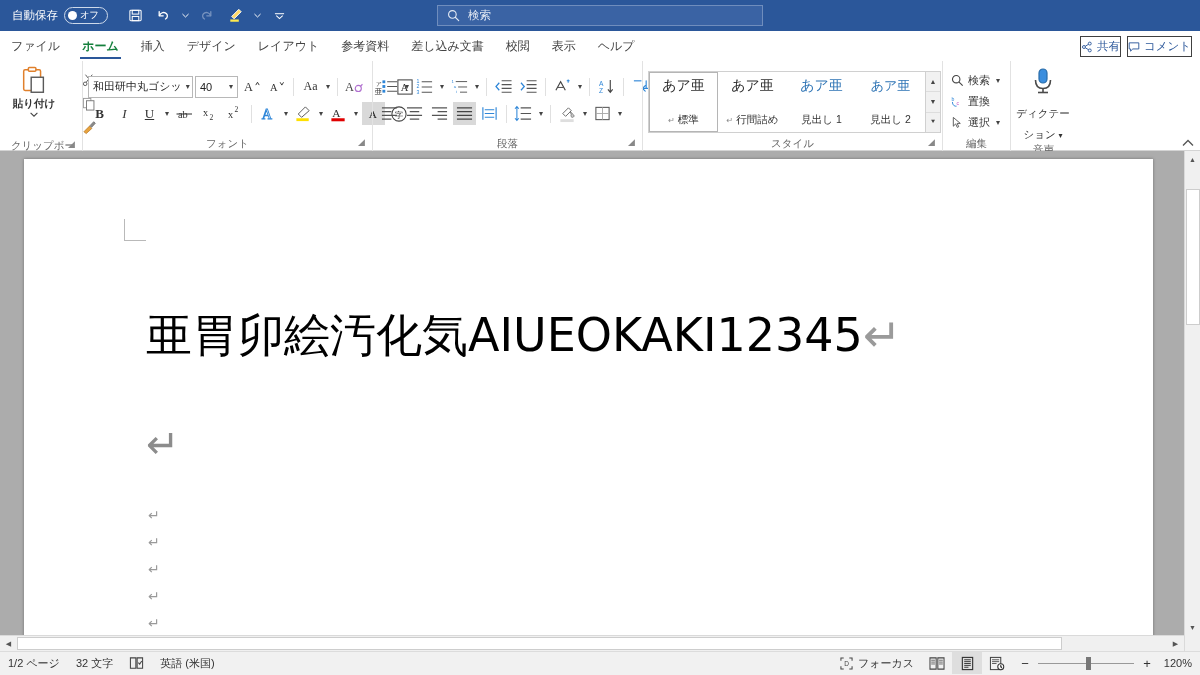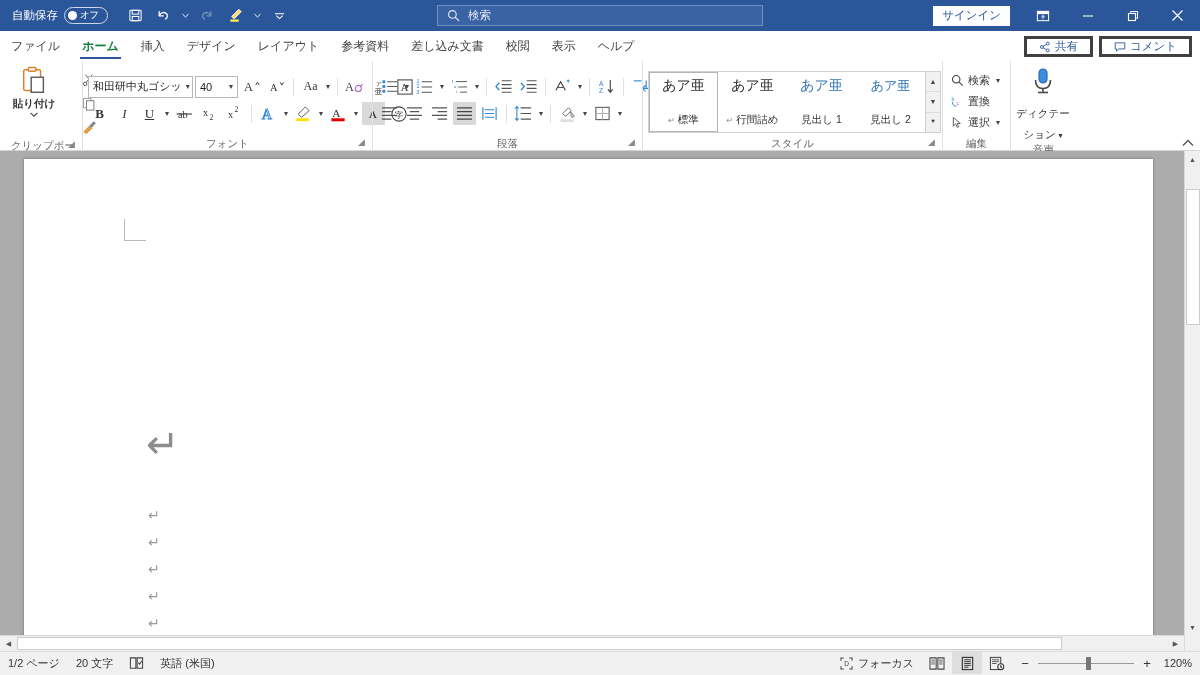--- a/index.html
+++ b/index.html
@@ -63,22 +63,22 @@
   .tab {
     font-size: 12px; color: #444; padding: 0 11px; height: 28px;
     display: flex; align-items: center; position: relative; white-space: nowrap;
   }
   .tab.active { color: #15803d; font-weight: bold; }
   .tab.active::after {
     content: ""; position: absolute; left: 9px; right: 9px; bottom: 1px; height: 2.5px; background: #2b579a;
   }
   .tab-right { position: absolute; right: 8px; bottom: 3px; display: flex; gap: 6px; align-items: center; }
   .ghost-btn {
-    border: 3px solid #404040; background: #fff; color: #2b579a; font-size: 11.5px;
-    height: 21px; display: flex; align-items: center; gap: 4px; padding: 0 12px;
+    border: 1px solid #404040; background: #fff; color: #2b579a; font-size: 11.5px;
+    height: 21px; display: flex; align-items: center; gap: 4px; padding: 0 0;
   }
 
   
   .ribbon {
     flex: 0 0 90px; height: 90px; background: #fff; border-bottom: 1px solid #d4d4d4;
     display: flex; position: relative; padding-left: 4px;
   }
   .rgroup { display: flex; flex-direction: column; position: relative; padding: 3px 5px 0 5px; height: 90px; }
   .rgroup + .rgroup { border-left: 1px solid #e2e2e2; }
   .rgroup-body { flex: 1; display: flex; align-items: center; }
@@ -267,46 +267,20 @@
     <div class="searchbox">
       <span>
         <svg width="13" height="13" viewBox="0 0 14 14">
             <circle cx="5.8" cy="5.8" r="4.1" fill="none" stroke="#e4eaf4" stroke-width="1.2"></circle>
             <path d="M8.9 8.9 L12.6 12.6" stroke="#e4eaf4" stroke-width="1.2" stroke-linecap="round"></path>
           </svg>
       </span>
       <span>検索</span>
     </div>
 
-    <div class="title-right">
-      <div class="signin">サインイン</div>
-      <div class="win-btn">
-        <svg width="14" height="14" viewBox="0 0 15 15">
-            <rect x="1.5" y="2.5" width="12" height="10" fill="none" stroke="#fff" stroke-width="1.1"></rect>
-            <rect x="1.5" y="2.5" width="12" height="3" fill="#fff"></rect>
-            <path d="M7.5 11 L7.5 7 M5.6 8.8 L7.5 6.9 L9.4 8.8" stroke="#fff" stroke-width="1" fill="none"></path>
-          </svg>
-      </div>
-      <div class="win-btn">
-        <svg width="12" height="12" viewBox="0 0 12 12">
-            <path d="M1 6 L11 6" stroke="#fff" stroke-width="1.1"></path>
-          </svg>
-      </div>
-      <div class="win-btn">
-        <svg width="12" height="12" viewBox="0 0 12 12">
-            <rect x="1.5" y="3.5" width="7" height="7" fill="none" stroke="#fff" stroke-width="1.1"></rect>
-            <path d="M3.8 3.3 L3.8 1.5 L10.5 1.5 L10.5 8.2 L8.7 8.2" fill="none" stroke="#fff" stroke-width="1.1"></path>
-          </svg>
-      </div>
-      <div class="win-btn close">
-        <svg width="13" height="13" viewBox="0 0 13 13">
-            <path d="M1.5 1.5 L11.5 11.5 M11.5 1.5 L1.5 11.5" stroke="#fff" stroke-width="1.2"></path>
-          </svg>
-      </div>
-    </div>
   </div>
 
   <div class="tabstrip">
     <div class="tab">ファイル</div>
     <div class="tab active">ホーム</div>
     <div class="tab">挿入</div>
     <div class="tab">デザイン</div>
     <div class="tab">レイアウト</div>
     <div class="tab">参考資料</div>
     <div class="tab">差し込み文書</div>
@@ -732,20 +706,23 @@
         </svg>
     </div>
   </div>
 
   <div class="docarea">
     <div class="doc-scrollregion">
       <div class="page">
         <div class="margin-corner"></div>
 
 
+        <div class="line line2">
+          <span>亜胃卯絵汚化気AIUEOKAKI12345</span><span class="pilcrow">↵</span>
+        </div>
 
         <div class="pilcrow-big">↵</div>
 
         <div class="pilcrow-sm" style="top:348px">↵</div>
         <div class="pilcrow-sm" style="top:375px">↵</div>
         <div class="pilcrow-sm" style="top:402px">↵</div>
         <div class="pilcrow-sm" style="top:429px">↵</div>
         <div class="pilcrow-sm" style="top:456px">↵</div>
       </div>
 
@@ -763,21 +740,21 @@
       <div class="vtrack">
         <div class="vthumb"></div>
       </div>
       <div class="vbtn">▼</div>
       <div class="vbtn" style="height:16px"></div>
     </div>
   </div>
 
   <div class="statusbar">
     <div class="sb-item">1/2 ページ</div>
-    <div class="sb-item">20 文字</div>
+    <div class="sb-item">32 文字</div>
     <div class="sb-item">
       <span>
         <svg width="15" height="15" viewBox="0 0 16 16">
             <path d="M1.5 2 L7.3 2 L7.3 13 L1.5 13 Z M8.7 2 L14.5 2 L14.5 13 L8.7 13 Z" fill="none" stroke="#444" stroke-width="1.1"></path>
             <path d="M10 7 L11.4 8.6 L13.6 5.4" fill="none" stroke="#444" stroke-width="1.1"></path>
           </svg>
       </span>
     </div>
     <div class="sb-item">英語 (米国)</div>
 

